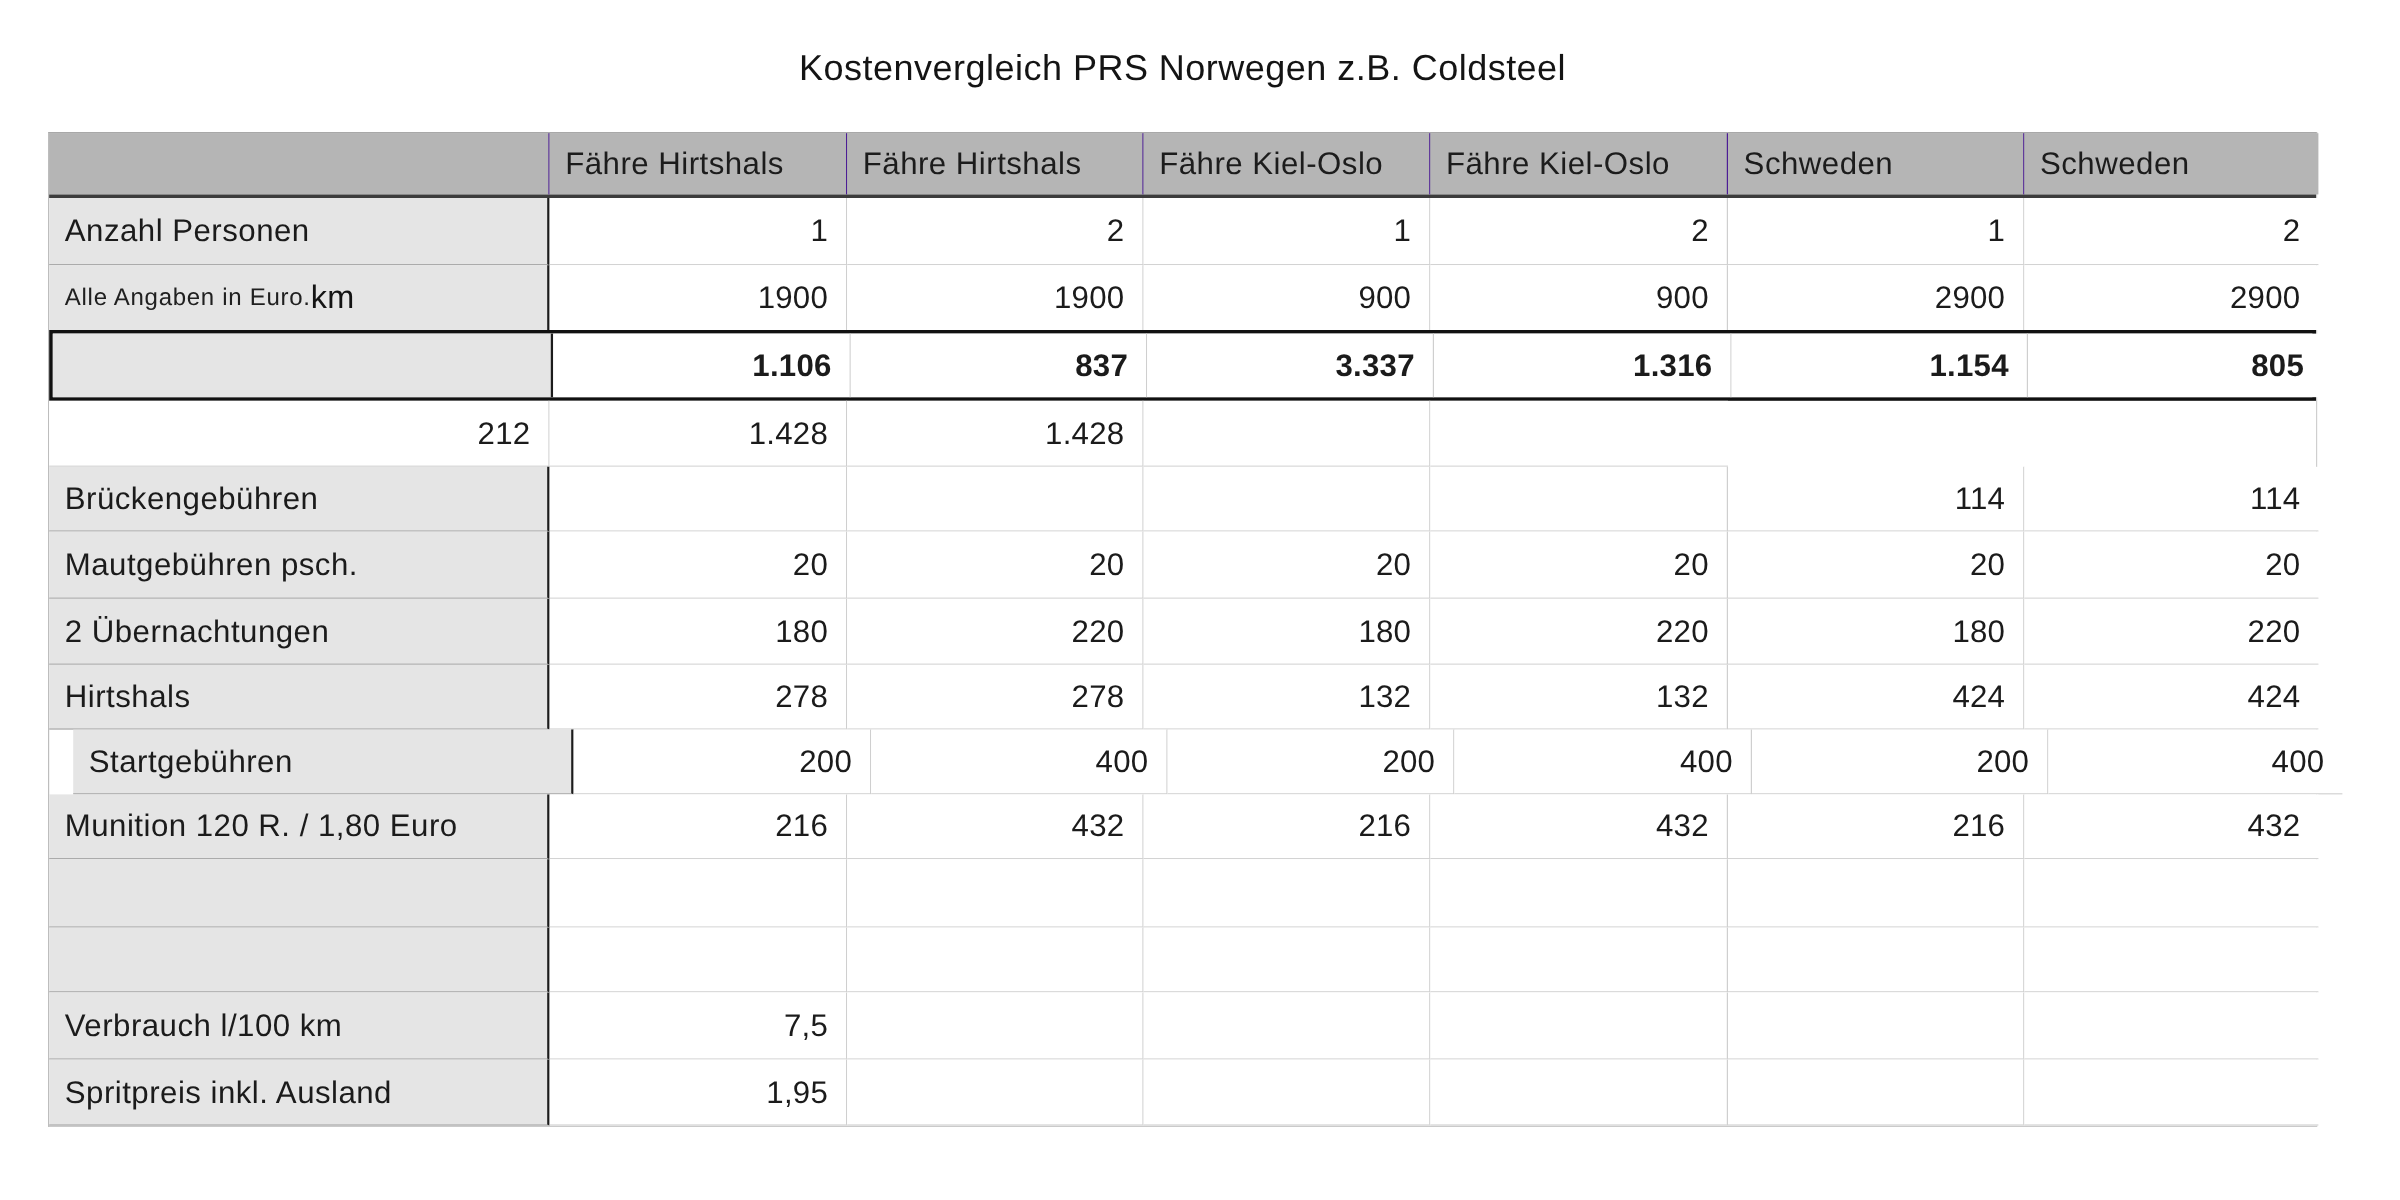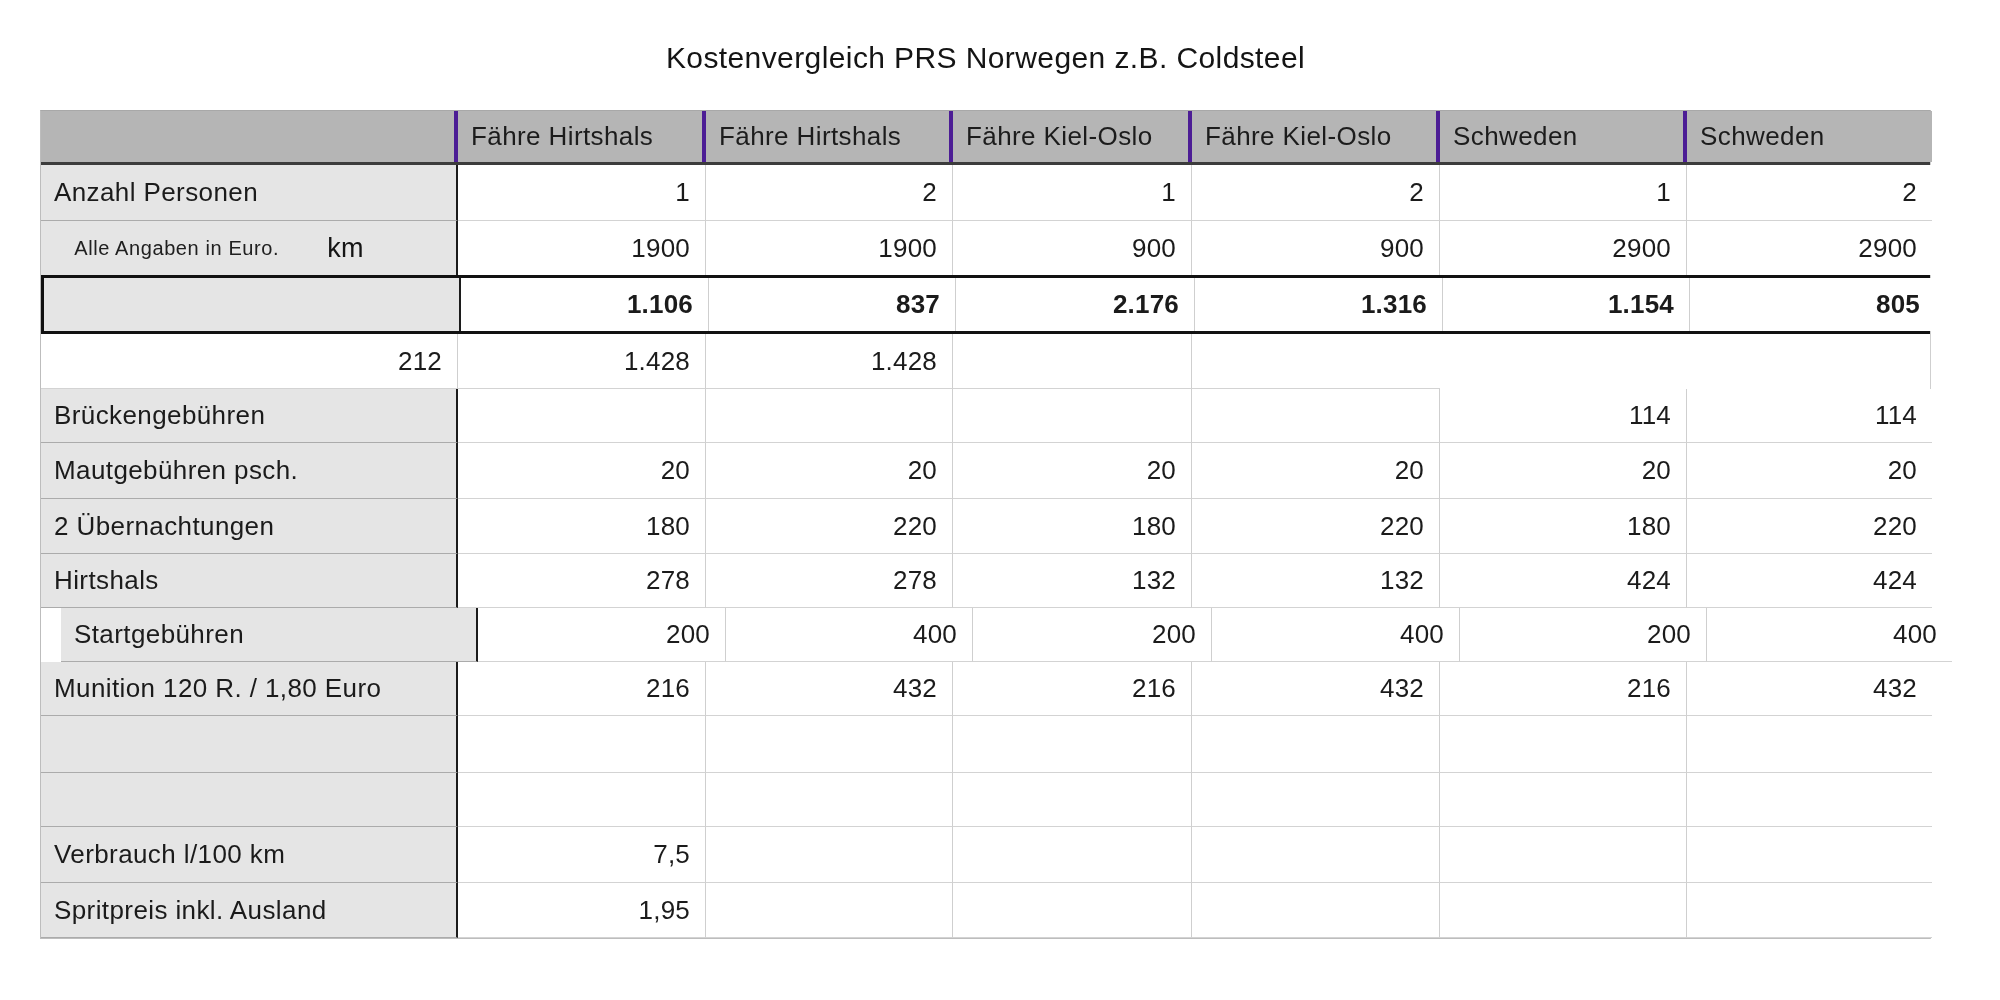--- a/index.html
+++ b/index.html
@@ -34,21 +34,21 @@
     align-items: center;
     overflow: hidden;
     font-size: 26px;
     letter-spacing: 0.4px;
     white-space: nowrap;
   }
   
   .header-row { height: 54px; border-bottom: 3px solid #3c3c3c; background: #b5b5b5; }
   .hcell {
     background: #b5b5b5;
-    border-right: 4px solid #4c1d95;
+    border-right: 1px solid #4c1d95;
     padding-left: 13px;
     color: #1c1c1c;
   }
   .hcell:last-child { border-right: none; }
   
   .lcell {
     background: #e5e5e5;
     border-right: 2px solid #1c1c1c;
     border-bottom: 1px solid #ababab;
     padding-left: 13px;
@@ -63,21 +63,21 @@
     letter-spacing: 0.2px;
   }
   .vcell:last-child { border-right: none; }
   
   .pre-total .cell { border-bottom: none; }
   
   .row-total { border: 3px solid #111111; }
   .row-total .cell { border-bottom: none; }
   .row-total .vcell { font-weight: 700; }
   
-  .note-cell { justify-content: center; padding-right: 72px; gap: 48px; }
+  .note-cell { justify-content: flex-start; padding-right: 72px; }
   .note-small { font-size: 20px; letter-spacing: 0.6px; color: #202020; }
   .unit-label { font-size: 27px; letter-spacing: 0.3px; color: #141414; }
 </style>
 </head>
 <body>
 
 <div class="page-title">Kostenvergleich PRS Norwegen z.B. Coldsteel</div>
 
 <div id="cost-table">
     <div class="t-row header-row" style="grid-template-columns: 417px 248px 247px 239px 248px 247px 245px;">
@@ -107,21 +107,21 @@
       <div class="cell vcell">1900</div>
       <div class="cell vcell">900</div>
       <div class="cell vcell">900</div>
       <div class="cell vcell">2900</div>
       <div class="cell vcell">2900</div>
     </div>
     <div class="t-row row-total" style="grid-template-columns: 417px 248px 247px 239px 248px 247px 245px; height: 59px;">
       <div class="cell lcell"></div>
       <div class="cell vcell">1.106</div>
       <div class="cell vcell">837</div>
-      <div class="cell vcell">2.176</div>
+      <div class="cell vcell">3.337</div>
       <div class="cell vcell">1.316</div>
       <div class="cell vcell">1.154</div>
       <div class="cell vcell">805</div>
     </div>
     <div class="t-row" style="grid-template-columns: 417px 248px 247px 239px 248px 247px 245px; height: 55px;">
       <div class="cell vcell">212</div>
       <div class="cell vcell">1.428</div>
       <div class="cell vcell">1.428</div>
       <div class="cell vcell"></div>
       <div class="cell vcell"></div>

